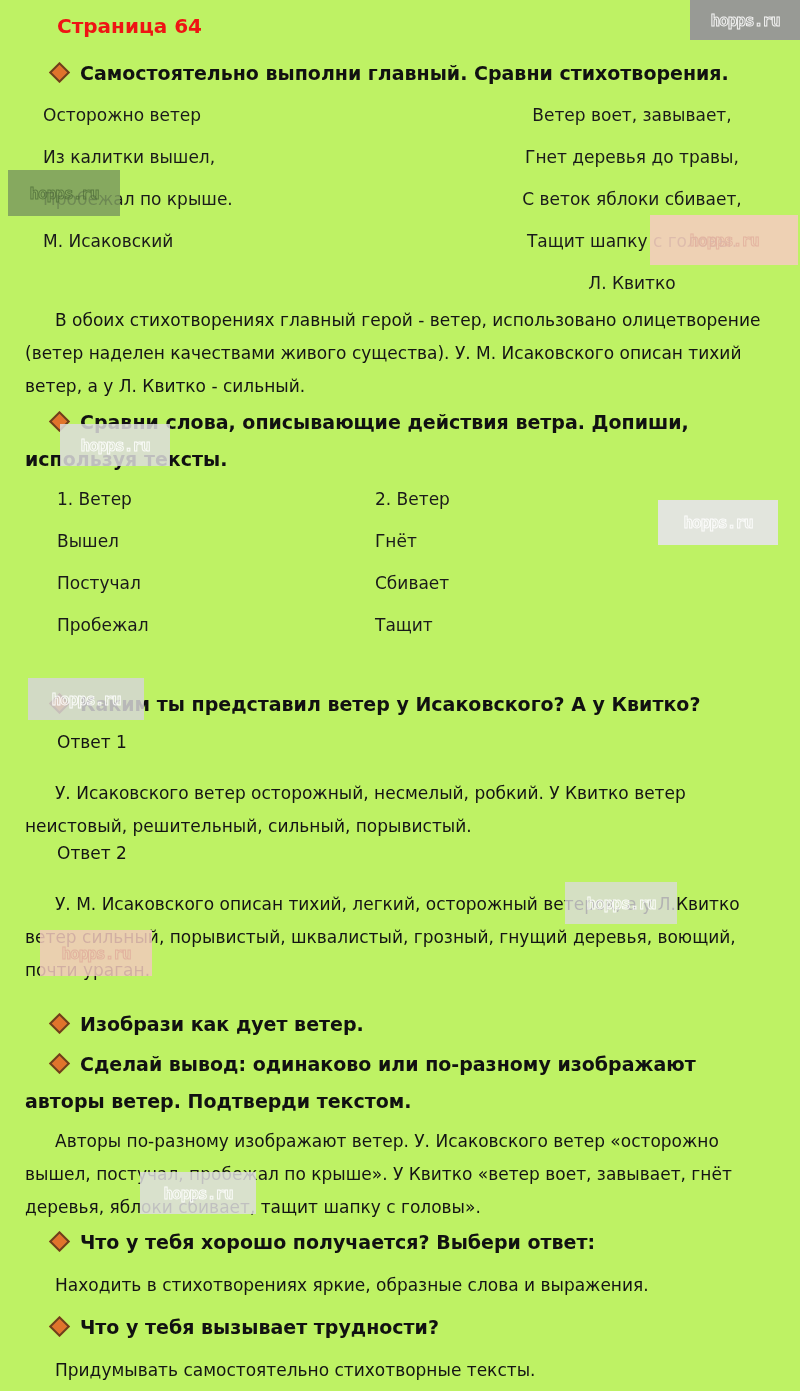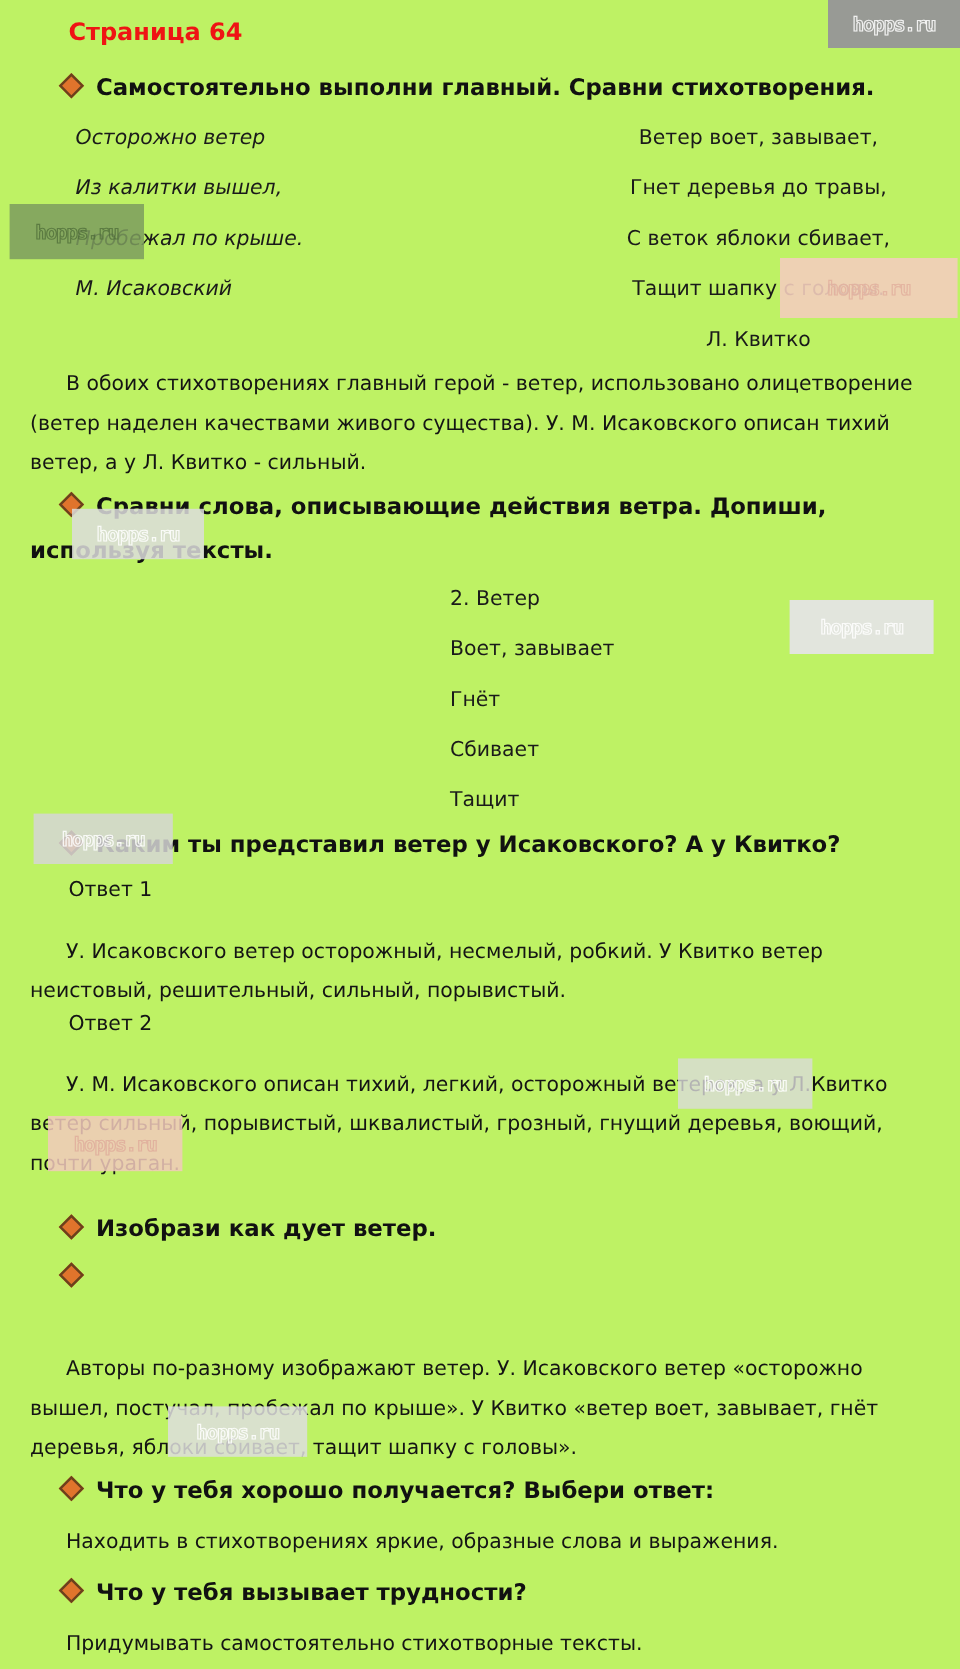--- a/index.html
+++ b/index.html
@@ -33,21 +33,21 @@
     font-size:17px;line-height:33px;text-indent:30px;color:#141414;
   }
   .label{
     font-size:17px;color:#141414;
   }
 
   .poem-col{position:absolute;z-index:1;font-size:17px;line-height:42px;}
   .poem-line{white-space:nowrap;}
 
   .h1-pos{top:55px;}
-  .poem-left-pos{top:94px;left:63px;width:340px;font-style:italic;}
+  .poem-left-pos{top:94px;left:43px;width:340px;}
   .poem-right-pos{top:94px;left:472px;width:320px;text-align:center;}
   .para1-pos{top:304px;}
   .h2-pos{top:404px;}
   .list-left-pos{top:478px;left:57px;width:280px;}
   .list-right-pos{top:478px;left:375px;width:300px;}
   .h3-pos{top:686px;}
   .ans1-label-pos{top:732px;left:57px;width:200px;}
   .para2-pos{top:777px;}
   .ans2-label-pos{top:843px;left:57px;width:200px;}
   .para3-pos{top:888px;}
@@ -101,40 +101,45 @@
     <div class="poem-line">Гнет деревья до травы,</div>
     <div class="poem-line">С веток яблоки сбивает,</div>
     <div class="poem-line">Тащит шапку с головы.</div>
     <div class="poem-line">Л. Квитко</div>
   </div>
 
   <div class="abs para para1-pos">В обоих стихотворениях главный герой - ветер, использовано олицетворение (ветер наделен качествами живого существа). У. М. Исаковского описан тихий ветер, а у Л. Квитко - сильный.</div>
 
   <div class="abs heading h2-pos"><span class="diamond"></span><span>Сравни слова, описывающие действия ветра. Допиши, используя тексты.</span></div>
 
+  <div class="poem-col list-left-pos">
+    <div class="poem-line">1. Ветер</div>
+    <div class="poem-line">Вышел</div>
+    <div class="poem-line">Постучал</div>
+    <div class="poem-line">Пробежал</div>
+  </div>
 
   <div class="poem-col list-right-pos">
     <div class="poem-line">2. Ветер</div>
-    <div class="poem-line">Воет, завывает</div>
     <div class="poem-line">Гнёт</div>
     <div class="poem-line">Сбивает</div>
     <div class="poem-line">Тащит</div>
   </div>
 
   <div class="abs heading h3-pos"><span class="diamond"></span><span>Каким ты представил ветер у Исаковского? А у Квитко?</span></div>
 
   <div class="abs label ans1-label-pos">Ответ 1</div>
   <div class="abs para para2-pos">У. Исаковского ветер осторожный, несмелый, робкий. У Квитко ветер неистовый, решительный, сильный, порывистый.</div>
 
   <div class="abs label ans2-label-pos">Ответ 2</div>
   <div class="abs para para3-pos">У. М. Исаковского описан тихий, легкий, осторожный ветерок, а у Л.Квитко ветер сильный, порывистый, шквалистый, грозный, гнущий деревья, воющий, почти ураган.</div>
 
   <div class="abs heading h4-pos"><span class="diamond"></span><span>Изобрази как дует ветер.</span></div>
 
-  <div class="abs heading h5-pos"><span class="diamond"></span></div>
+  <div class="abs heading h5-pos"><span class="diamond"></span><span>Сделай вывод: одинаково или по-разному изображают авторы ветер. Подтверди текстом.</span></div>
   <div class="abs para para5-pos">Авторы по-разному изображают ветер. У. Исаковского ветер «осторожно вышел, постучал, пробежал по крыше». У Квитко «ветер воет, завывает, гнёт деревья, яблоки сбивает, тащит шапку с головы».</div>
 
   <div class="abs heading h6-pos"><span class="diamond"></span><span>Что у тебя хорошо получается? Выбери ответ:</span></div>
   <div class="abs para para6-pos">Находить в стихотворениях яркие, образные слова и выражения.</div>
 
   <div class="abs heading h7-pos"><span class="diamond"></span><span>Что у тебя вызывает трудности?</span></div>
   <div class="abs para para7-pos">Придумывать самостоятельно стихотворные тексты.</div>
 
   <div class="wm wm-topright">hopps.ru</div>
   <div class="wm wm-green">hopps.ru</div>

